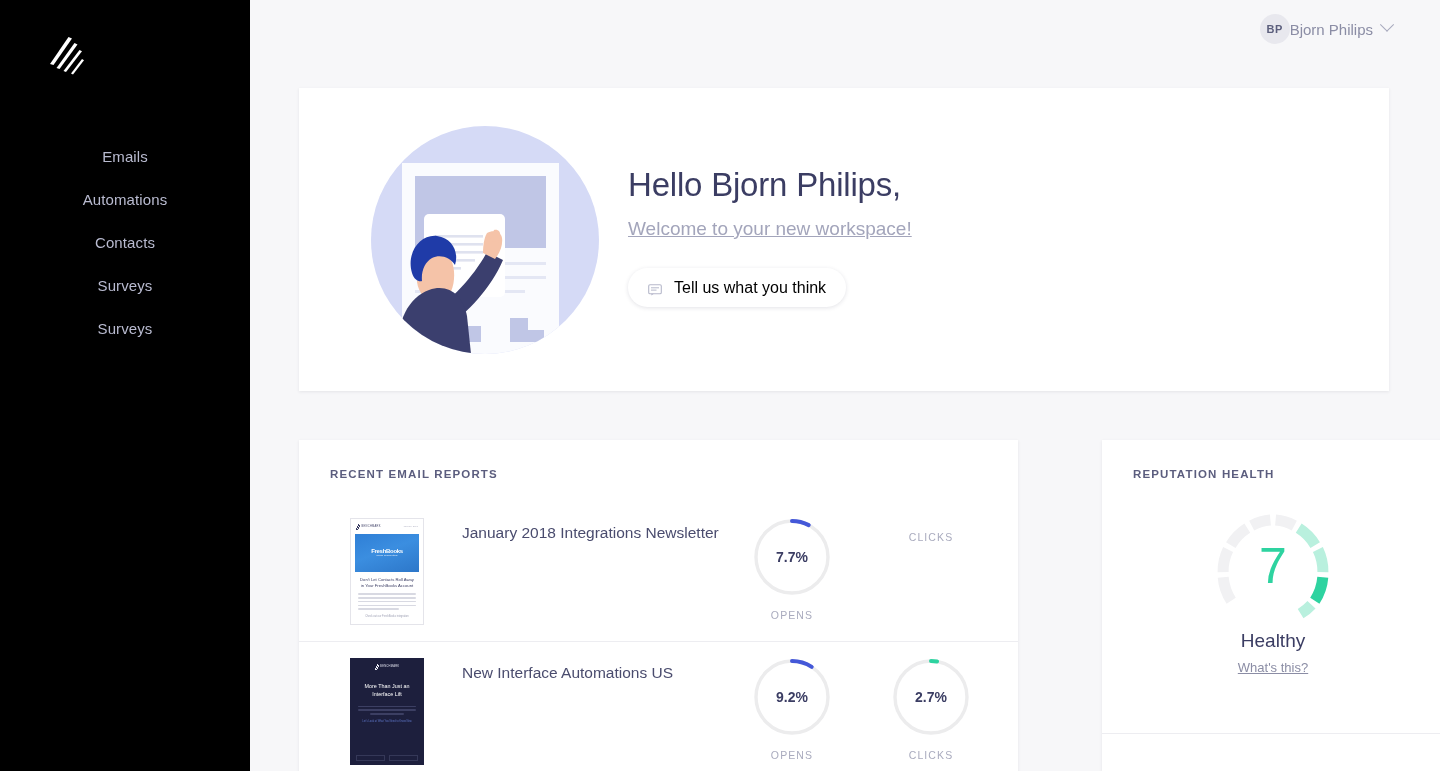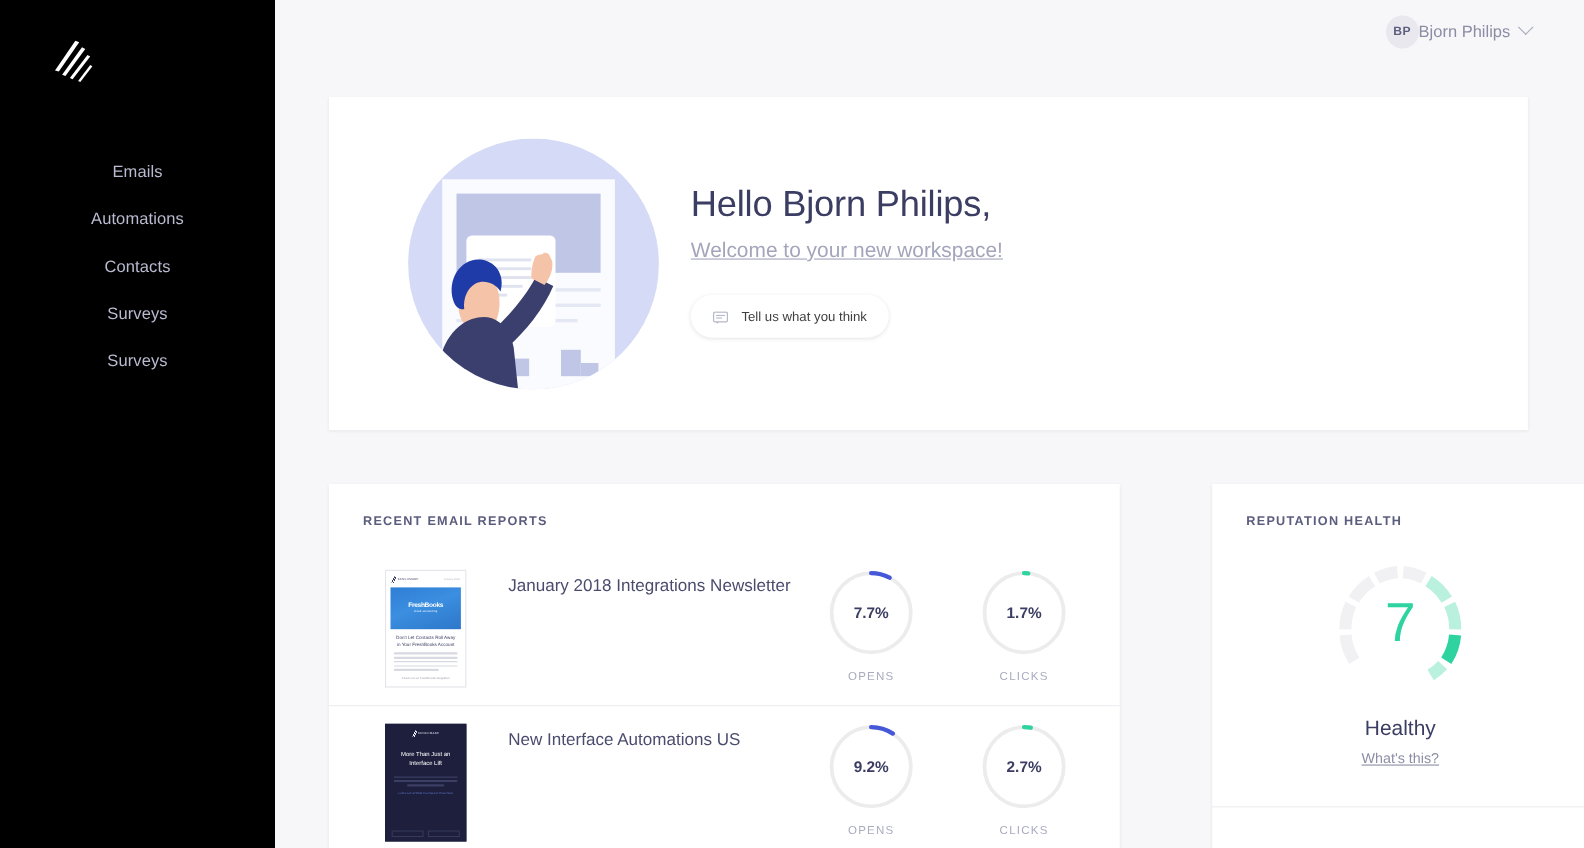--- a/index.html
+++ b/index.html
@@ -81,21 +81,21 @@
   }
   #feedback-btn {
     margin-top: 28px;
     display: inline-flex; align-items: center;
     height: 39px; padding: 0 20px;
     background: #fff; border-radius: 20px;
     box-shadow: 0 1px 4px rgba(40,40,70,.13);
     cursor: pointer;
   }
   #feedback-icon { width: 14px; height: 12px; margin-right: 12px; }
-  #feedback-label { font-size: 12px; color: #404040; }
+  #feedback-label { font-size: 16px; color: #000000; }
 
   
   #reports-card {
     position: absolute; left: 299px; top: 440px;
     width: 719px; min-height: 331px;
     background: #fff;
     box-shadow: 0 1px 3px rgba(40,40,70,.09);
   }
   #rep-card {
     position: absolute; left: 1102px; top: 440px;
@@ -205,21 +205,20 @@
     display: flex; flex-direction: column; align-items: center;
   }
   #gauge { position: relative; width: 124px; height: 124px; }
   #gauge-score {
     position: absolute; inset: 0;
     display: flex; align-items: center; justify-content: center;
     font-size: 50px; color: #2ed3a0; font-weight: normal;
     padding-bottom: 4px;
   }
   #gauge-status {
-    margin-top: 22px;
     font-size: 19px; color: #3b3d63;
   }
   #gauge-link {
     margin-top: 8px;
     font-size: 13px; color: #8b8da5;
     text-decoration: underline; cursor: pointer;
   }
   #rep-divider {
     position: absolute; left: 0; right: 0; top: 293px;
     height: 1px; background: #ededf1;
@@ -358,27 +357,20 @@
             <svg viewBox="0 0 78 78" width="78" height="78">
               <circle cx="39" cy="39" r="36" fill="none" stroke="#ececed" stroke-width="3.4"></circle>
               <circle cx="39" cy="39" r="36" fill="none" stroke="#4458d8" stroke-width="4" stroke-linecap="round" stroke-dasharray="17.41 208.7" transform="rotate(-90 39 39)"></circle>
             </svg>
             <div class="ring-val">7.7%</div>
           </div>
           <div class="metric-label">OPENS</div>
         </div>
 
         <div class="metric">
-          <div class="ring">
-            <svg viewBox="0 0 78 78" width="78" height="78">
-              <circle cx="39" cy="39" r="36" fill="none" stroke="#ececed" stroke-width="3.4"></circle>
-              <circle cx="39" cy="39" r="36" fill="none" stroke="#2ed3a0" stroke-width="4" stroke-linecap="round" stroke-dasharray="3.84 222.3" transform="rotate(-90 39 39)"></circle>
-            </svg>
-            <div class="ring-val">1.7%</div>
-          </div>
           <div class="metric-label">CLICKS</div>
         </div>
       </div>
     </div>
 
     <div class="email-row">
       <div class="thumb dark">
         <div class="thumb-head" style="justify-content:center">
           <span class="thumb-logo">
             <span class="thumb-slash"></span>

